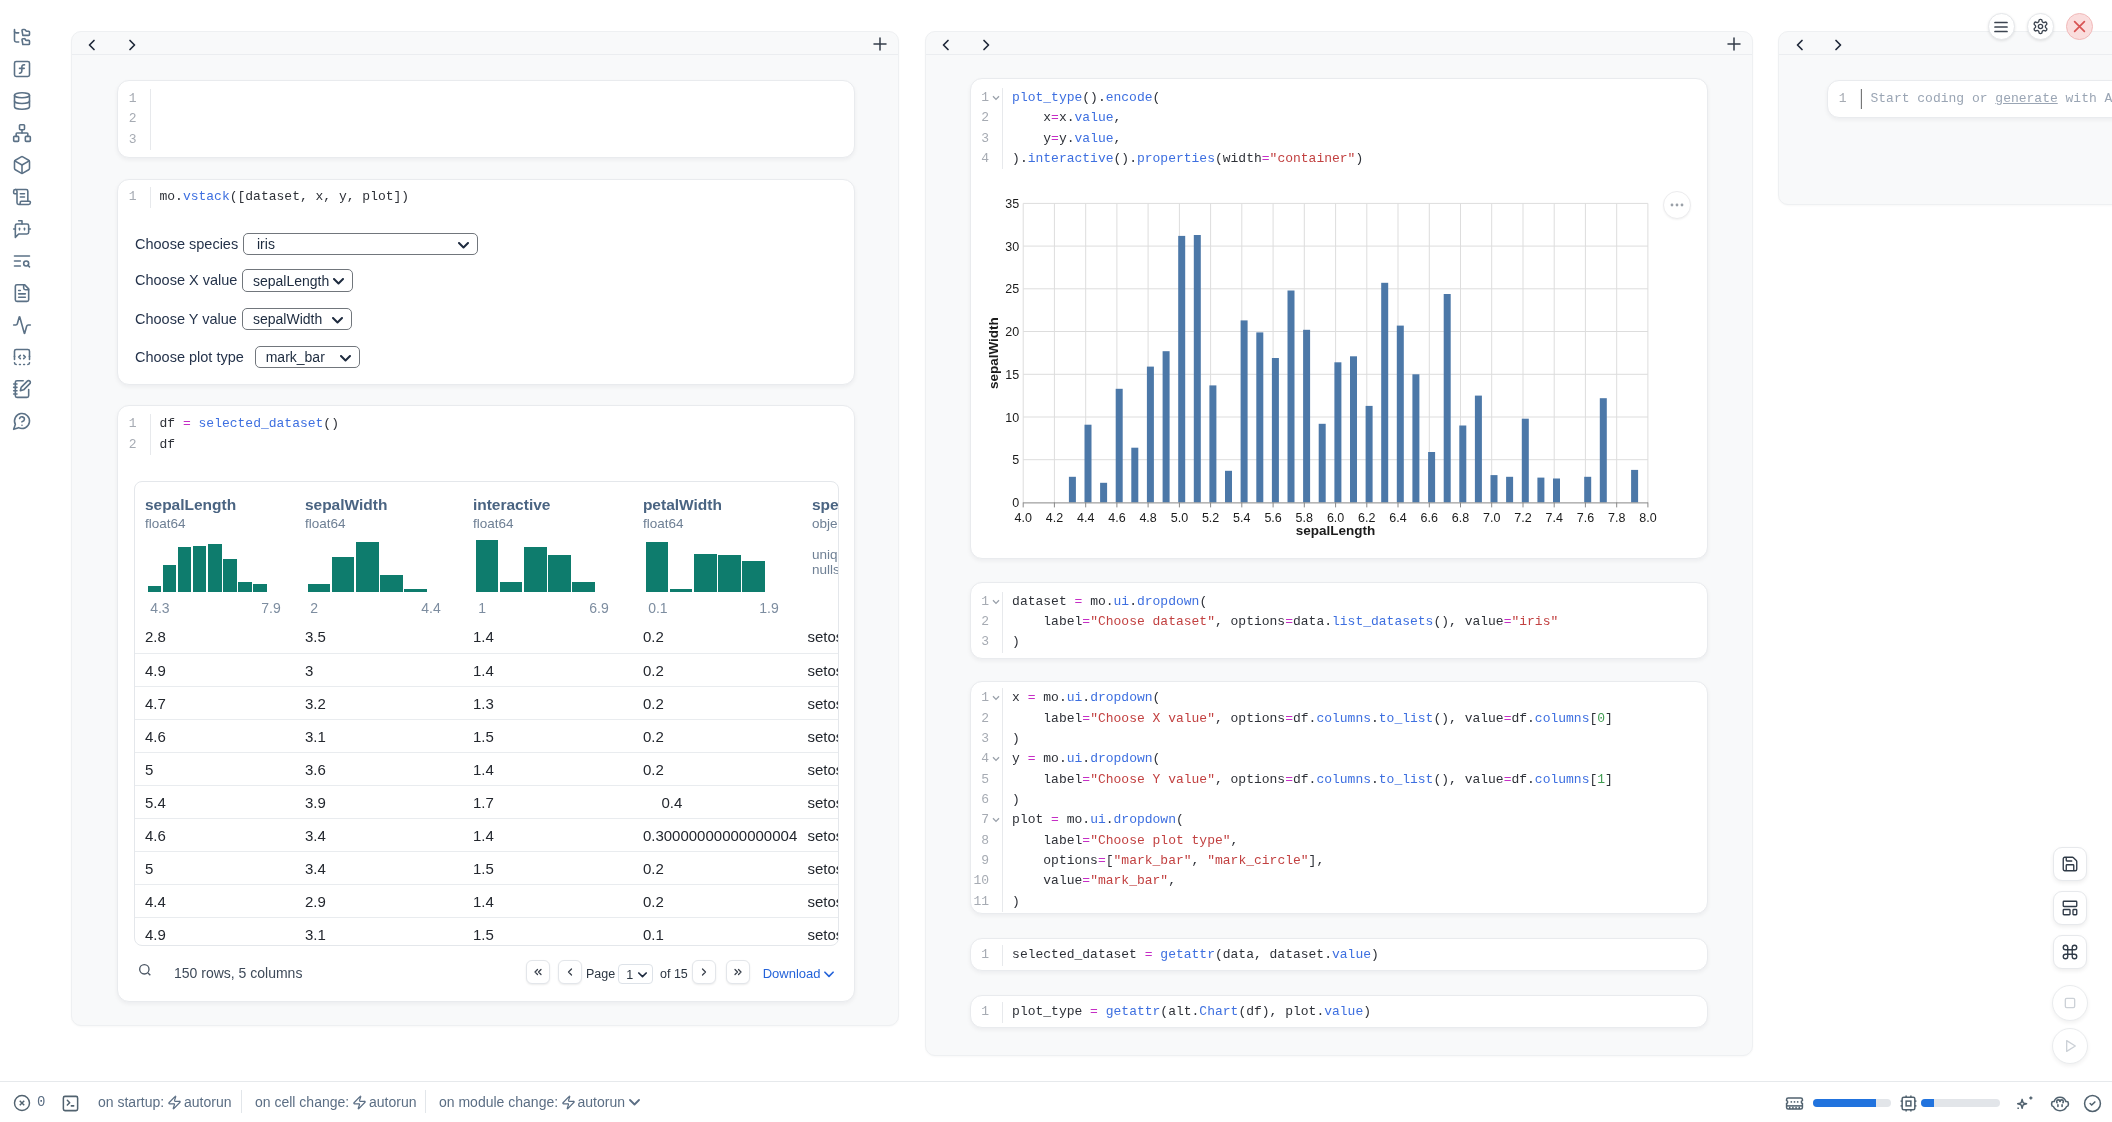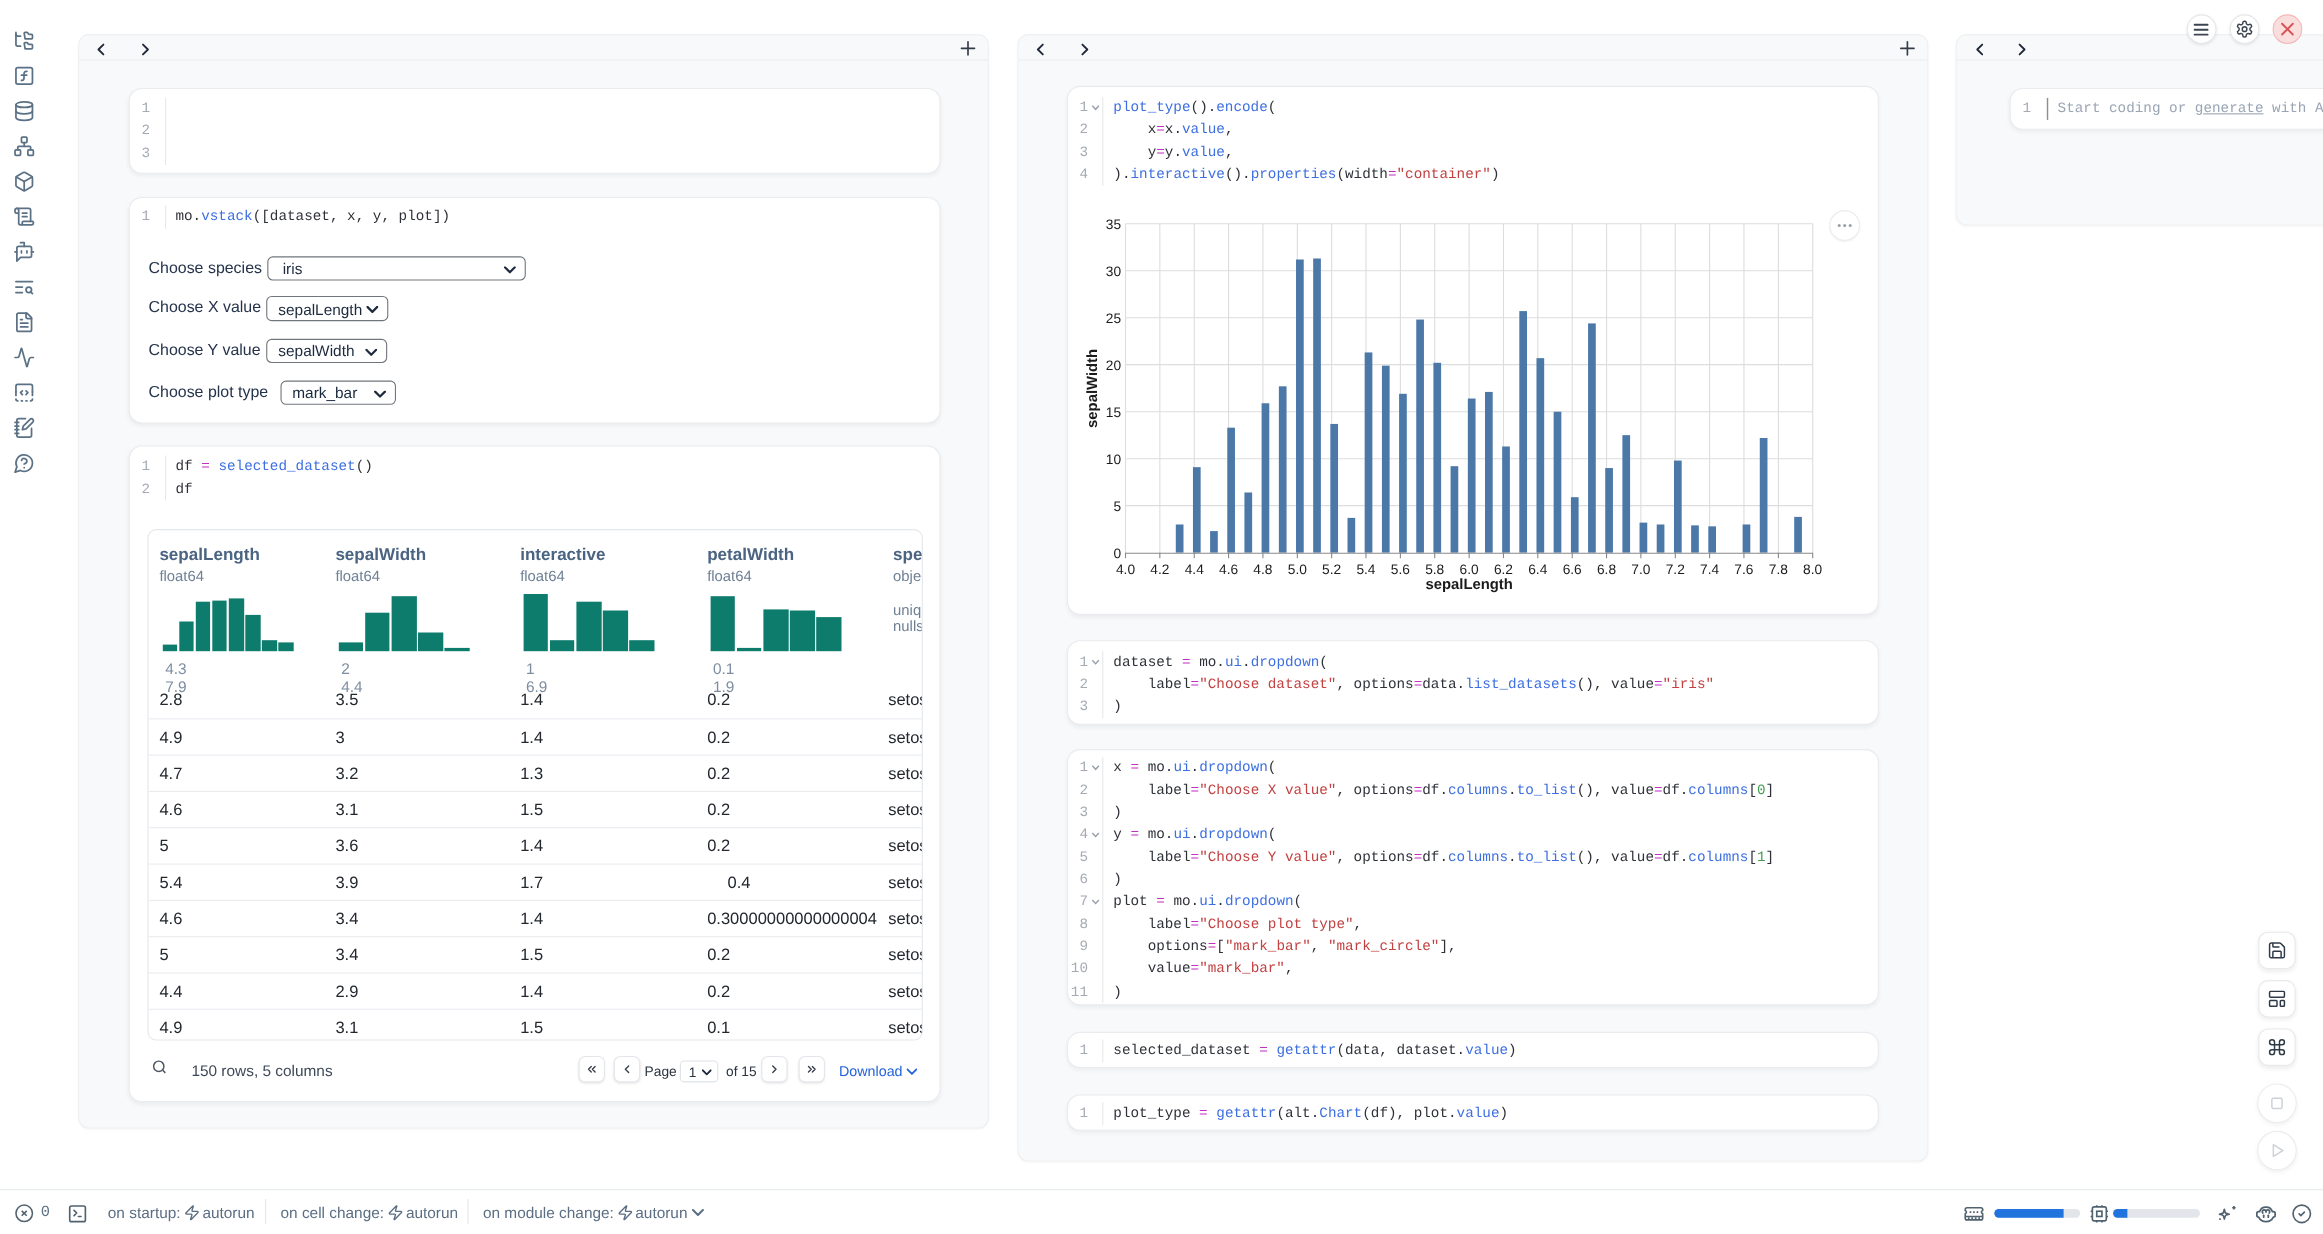--- a/index.html
+++ b/index.html
@@ -25,21 +25,21 @@
 .selch { position:absolute; right:8px; top:8px; }
 .dtbl { position:absolute; left:16.4px; top:75px; width:705px; height:465.5px;
   border:1px solid #e4e7eb; border-radius:8px; background:#fff; overflow:hidden; }
 .dcol { position:absolute; top:14px; width:150px; }
 .dname { font-size:15.5px; font-weight:bold; color:#4a6482; }
 .dtype { font-size:13.5px; color:#6f8095; margin-top:2px; }
 .dmeta { font-size:13.5px; color:#6f8095; }
 .hist { display:flex; align-items:flex-end; gap:1.4px; height:51.6px; margin-top:9.6px; margin-left:2.8px; }
 .hist i { flex:1; background:#0e7c6d; }
 .drange { display:flex; justify-content:space-between; font-size:14px; color:#7d8da0;
-  margin-top:8px; margin-left:2.8px; width:133px; padding-left:2.5px;flex-direction:column; }
+  margin-top:8px; margin-left:2.8px; width:133px; padding-left:2.5px; }
 .drow { position:absolute; left:0; width:100%; height:33px; border-top:1px solid #e9ecef;
   font-size:15px; color:#23272e; }
 .drow span { position:absolute; top:8px; }
 .tfoot { position:absolute; font-size:14px; line-height:15px; color:#3e4a59; }
 .pgbtn { position:absolute; width:21px; height:22px; background:#fff; border:1px solid #e3e6ea;
   border-radius:6px; box-shadow:0 1px 2px rgba(0,0,0,.08); display:flex; align-items:center;
   justify-content:center; top:961px; }
 .railic { position:absolute; left:12px; width:20px; height:20px; }
 .fbtn { position:absolute; background:#fff; display:flex; align-items:center; justify-content:center; }
 .statusbar { position:absolute; left:0; top:1081px; width:2112px; height:41px; background:#fff;

